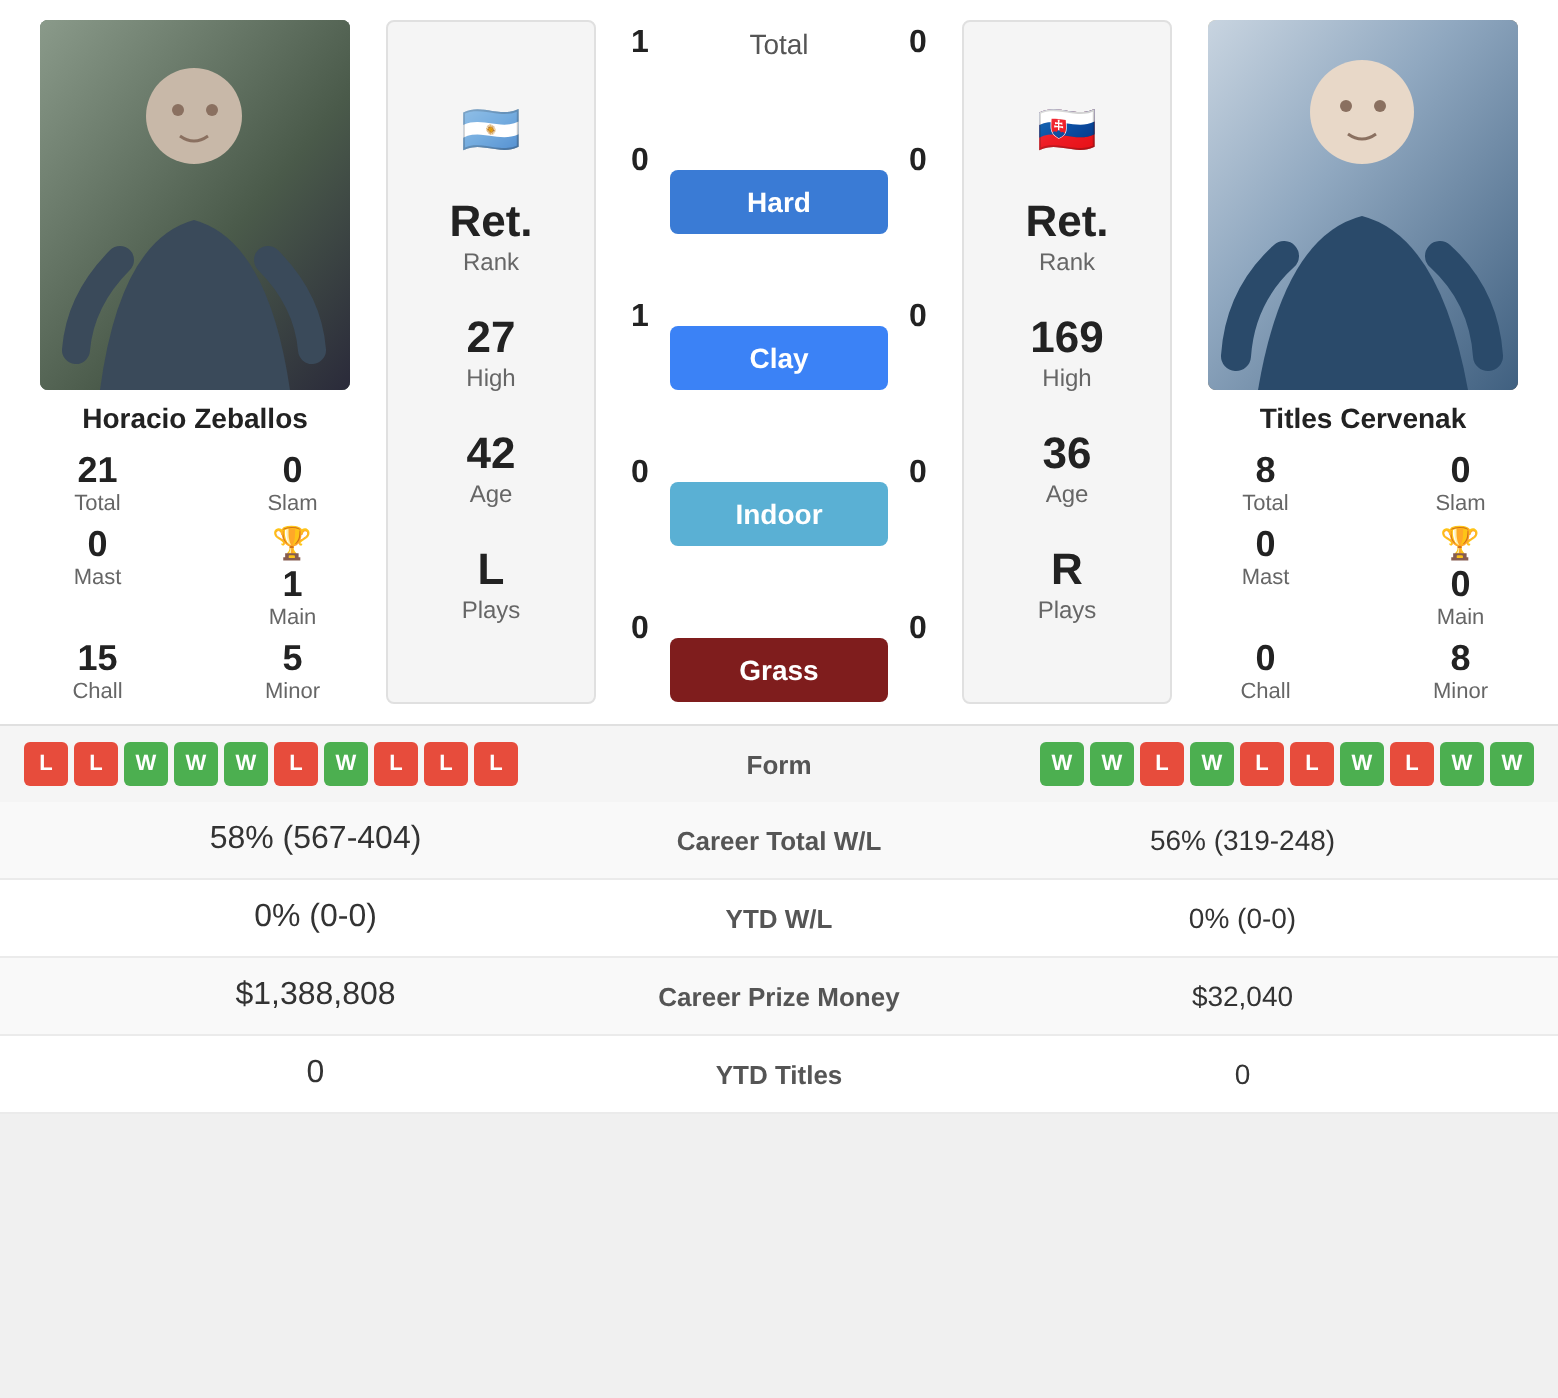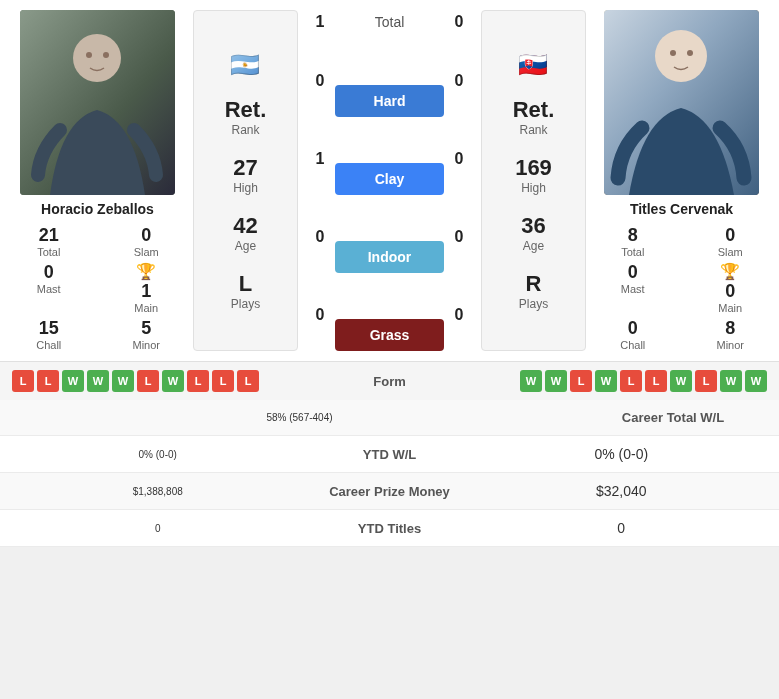--- a/index.html
+++ b/index.html
@@ -216,21 +216,21 @@
       align-items: center;
       padding: 10px 16px;
       border-bottom: 1px solid #ebebeb;
     }
     .stats-row:nth-child(odd) {
       background: #f9f9f9;
     }
     .stats-left {
       flex: 1;
       text-align: center;
-      font-size: 10px;
+      font-size: 16px;
       color: #333;
     }
     .stats-center {
       width: 180px;
       text-align: center;
       font-size: 13px;
       color: #555;
       font-weight: bold;
       flex-shrink: 0;
     }
@@ -450,20 +450,21 @@
         <div class="badge badge-l">L</div>
         <div class="badge badge-w">W</div>
         <div class="badge badge-w">W</div>
       </div>
   </div>
 
   <div class="stats-rows" id="career-stats">
       <div class="stats-row">
       <span class="stats-left">58% (567-404)</span>
       <span class="stats-center">Career Total W/L</span>
+      <span class="stats-right">56% (319-248)</span>
     </div>
       <div class="stats-row">
       <span class="stats-left">0% (0-0)</span>
       <span class="stats-center">YTD W/L</span>
       <span class="stats-right">0% (0-0)</span>
     </div>
       <div class="stats-row">
       <span class="stats-left">$1,388,808</span>
       <span class="stats-center">Career Prize Money</span>
       <span class="stats-right">$32,040</span>

